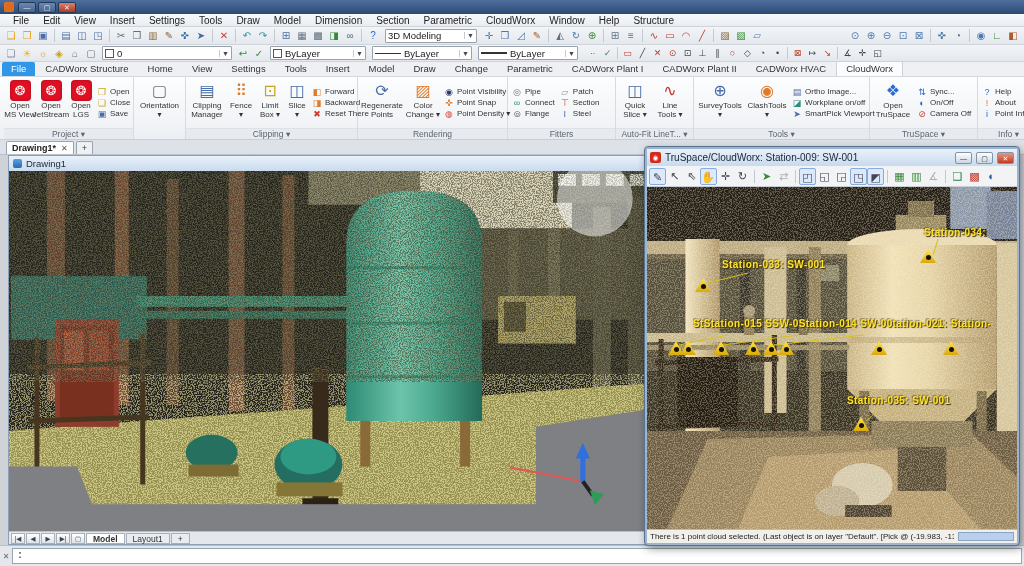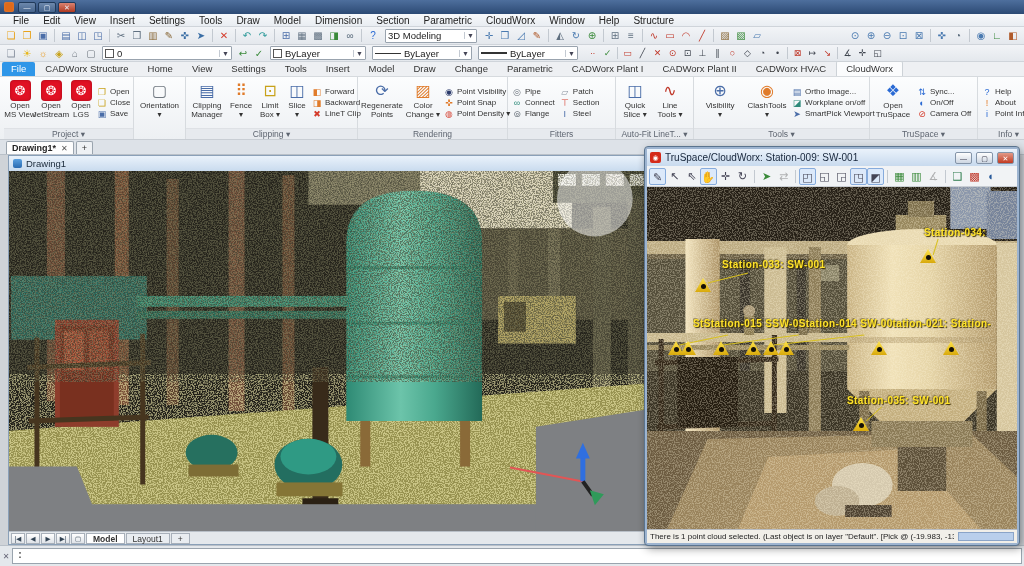--- a/index.html
+++ b/index.html
@@ -346,21 +346,21 @@
           <div class="rsm">
             <span class="rsic" style="color:#e07b2a">◧</span>
             <span>Forward</span>
           </div>
           <div class="rsm">
             <span class="rsic" style="color:#e07b2a">◨</span>
             <span>Backward</span>
           </div>
           <div class="rsm">
             <span class="rsic" style="color:#d43a2a">✖</span>
-            <span>LineT Clip</span>
+            <span>Reset There</span>
           </div>
         </div>
       </div>
       <div class="rfoot">Clipping ▾</div>
     </div>
 
     <div class="rgroup" style="width:150px;">
       <div class="rbody">
         <div class="rbig" style="width:44px;">
           <span class="ric" style="color:#4a6da8">⟳</span>
@@ -437,21 +437,21 @@
           <span class="rlbl">Tools ▾</span>
         </div>
       </div>
       <div class="rfoot">Auto-Fit LineT... ▾</div>
     </div>
 
     <div class="rgroup" style="width:176px;">
       <div class="rbody">
         <div class="rbig" style="width:48px;">
           <span class="ric" style="color:#4a6da8">⊕</span>
-          <span class="rlbl">Visibility</span>
+          <span class="rlbl">SurveyTools</span>
           <span class="rlbl">▾</span>
         </div>
         <div class="rbig" style="width:44px;">
           <span class="ric" style="color:#e07b2a">◉</span>
           <span class="rlbl">ClashTools</span>
           <span class="rlbl">▾</span>
         </div>
         <div class="rcol">
           <div class="rsm">
             <span class="rsic" style="color:#4a6da8">▤</span>

